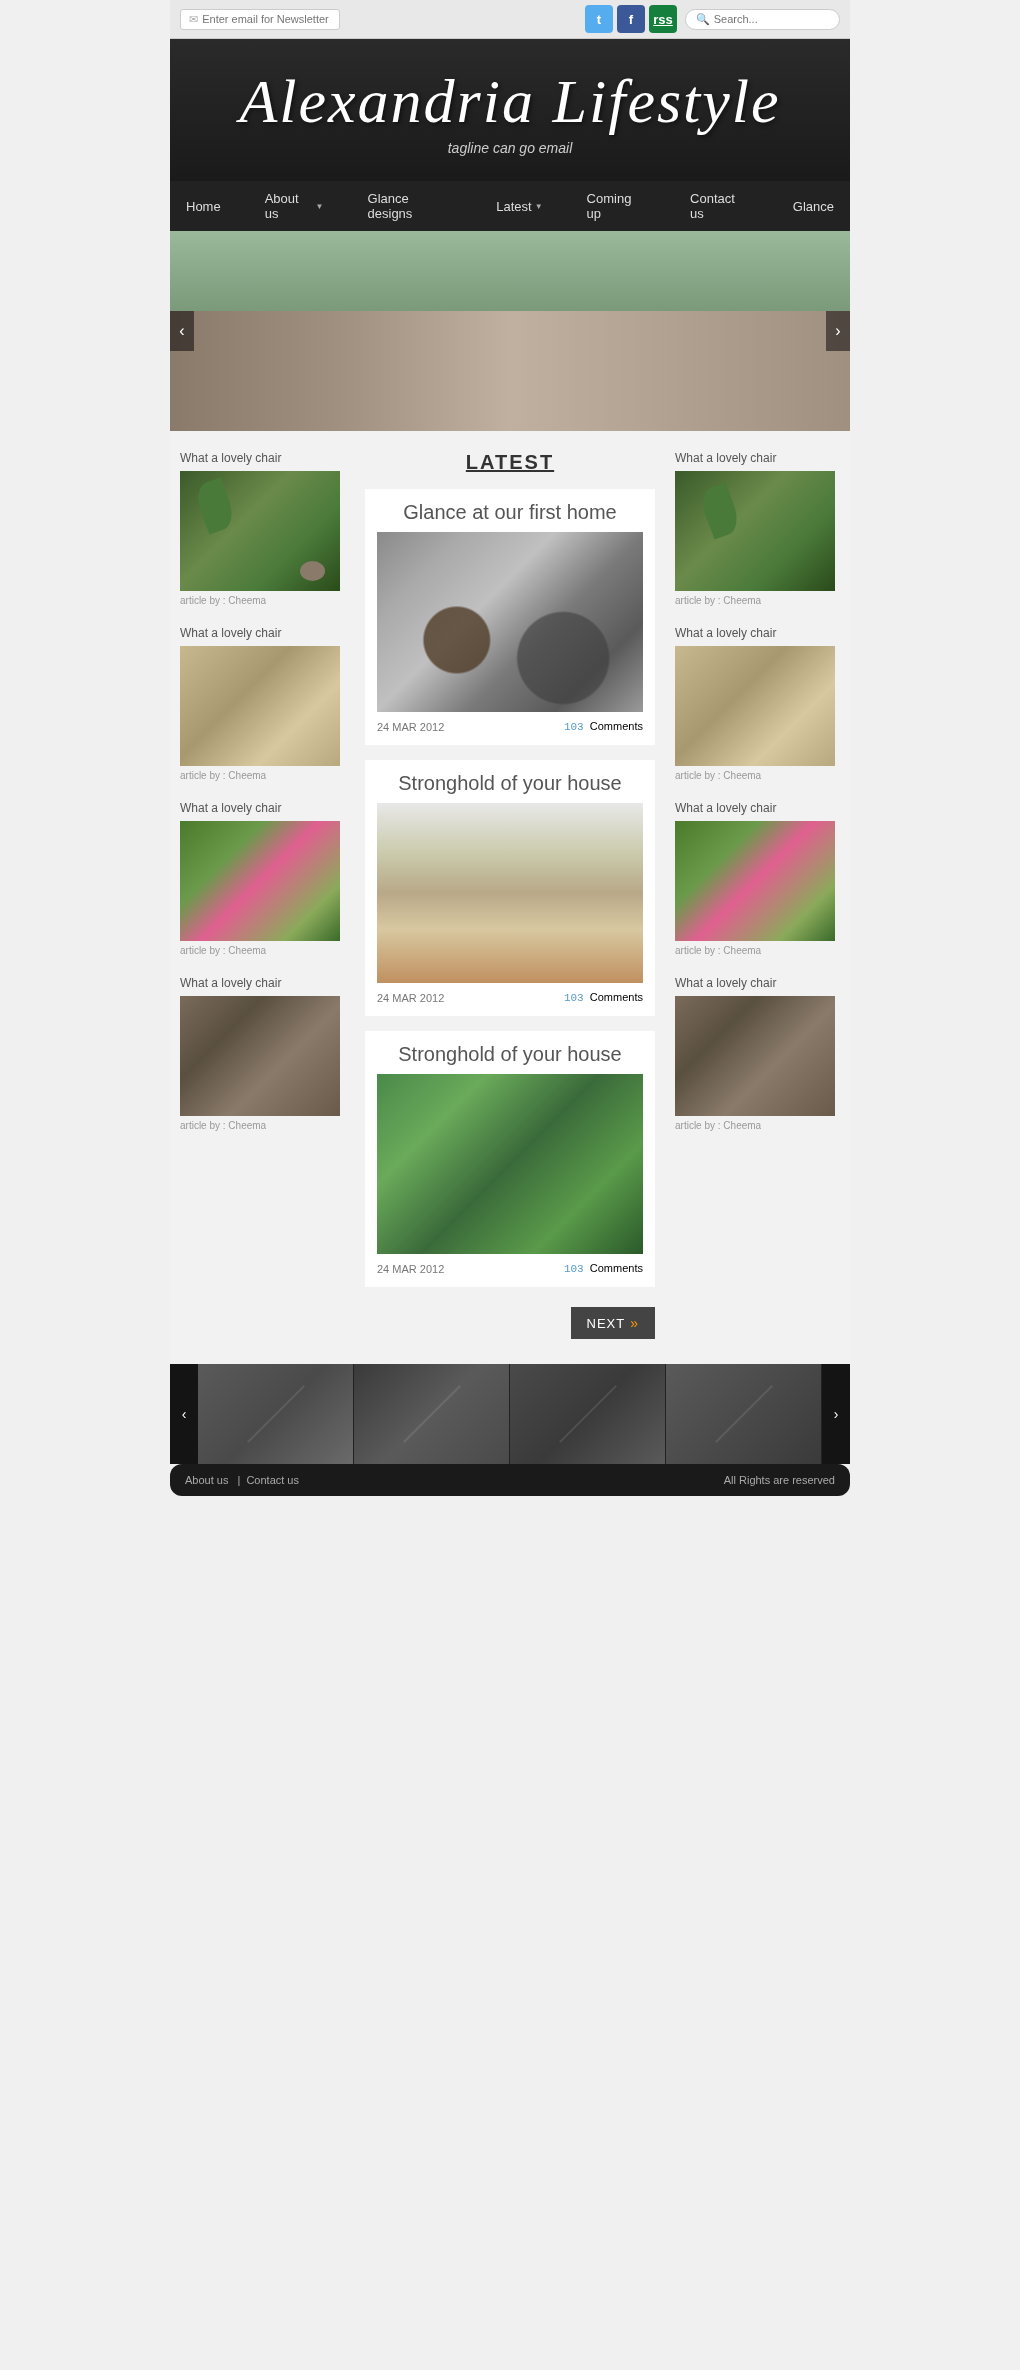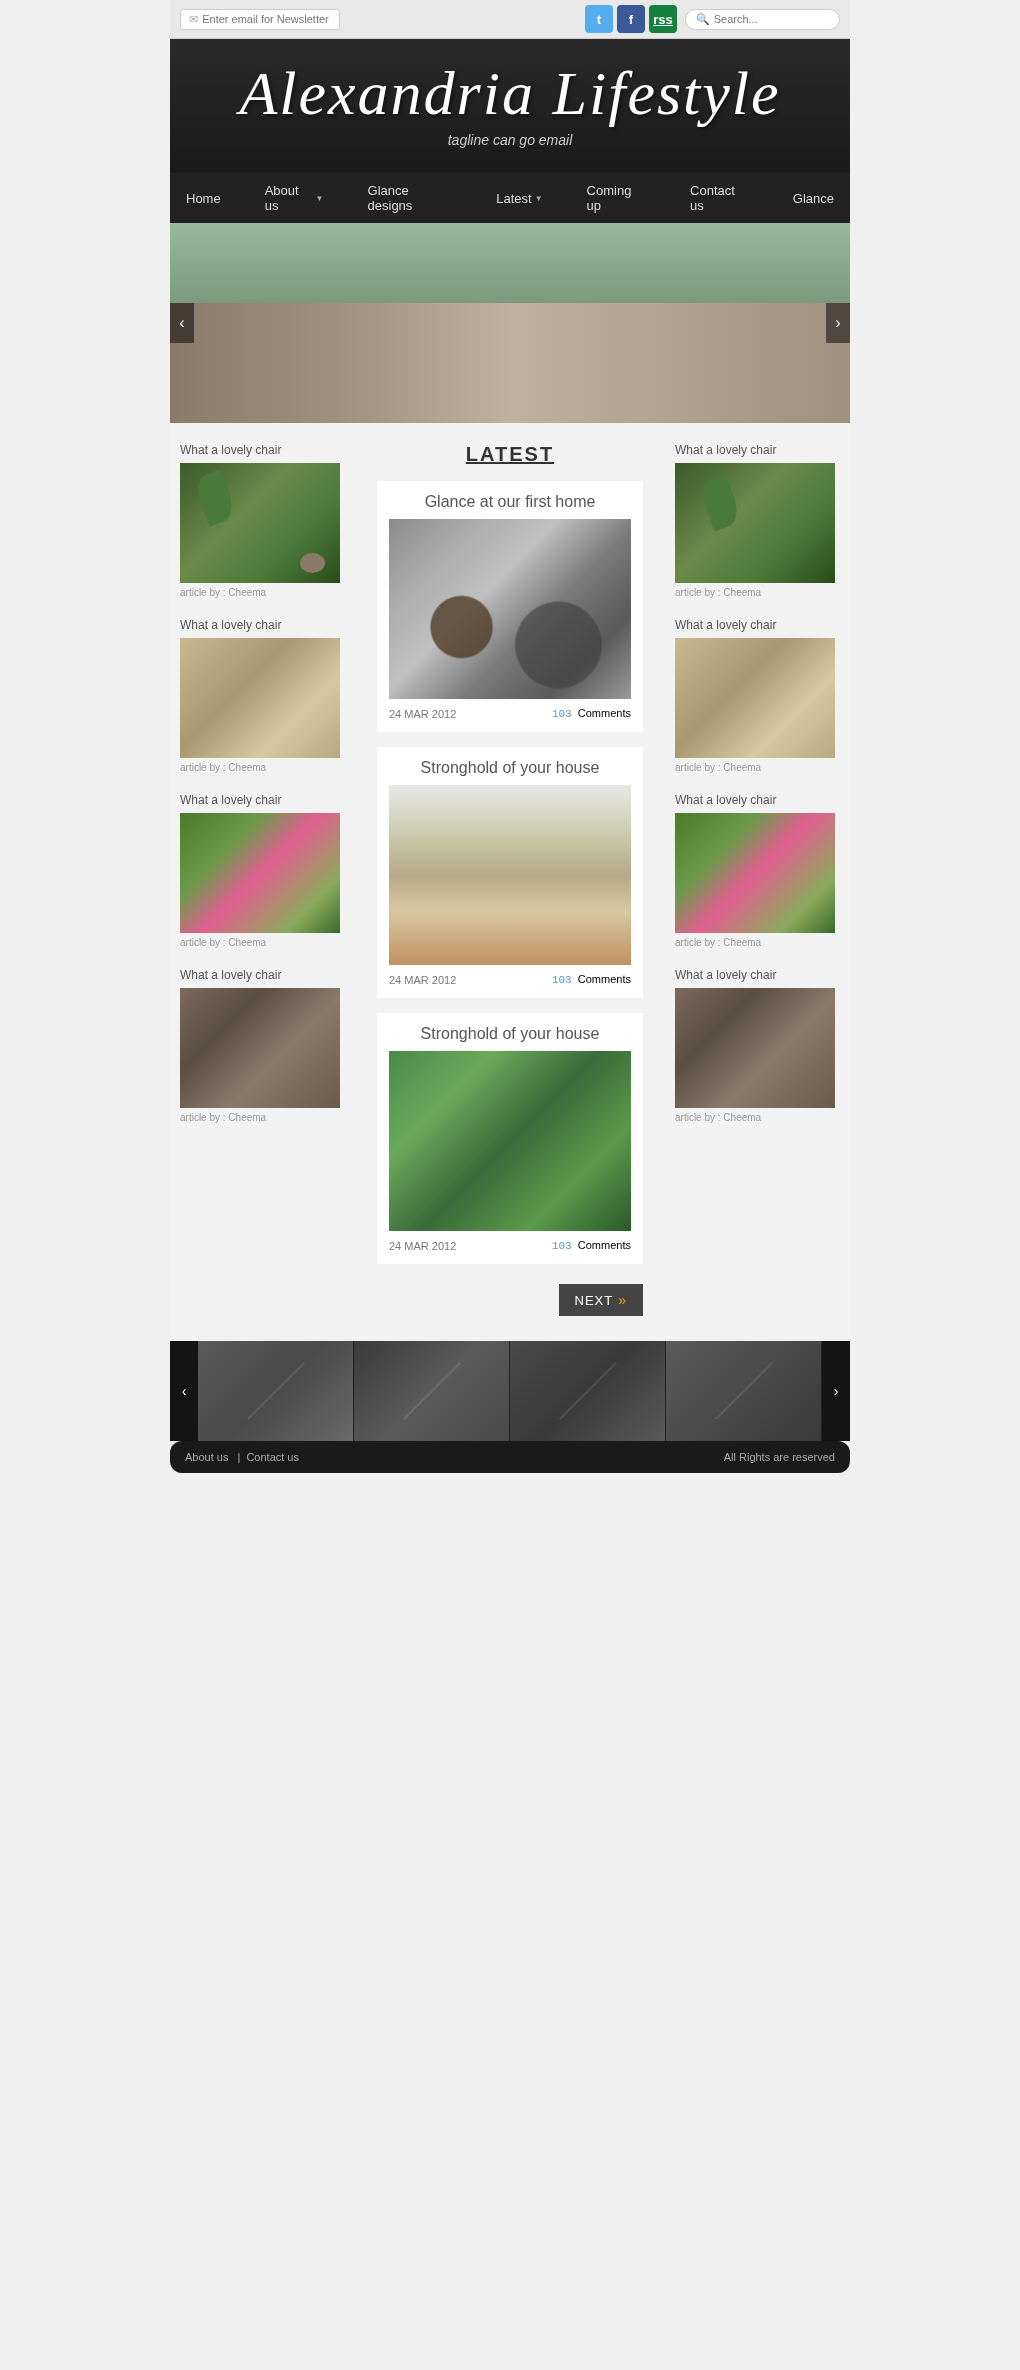--- a/index.html
+++ b/index.html
@@ -64,21 +64,21 @@
       outline: none;
       font-size: 11px;
       color: #999;
       background: transparent;
       width: 130px;
     }
 
     
     .site-header {
       background: linear-gradient(to bottom, #2a2a2a, #1a1a1a);
-      padding: 20px 30px 25px;
+      padding: 28px 30px 25px;
       text-align: center;
     }
     .site-title {
       font-family: 'Palatino Linotype', 'Book Antiqua', Palatino, serif;
       font-size: 62px;
       color: white;
       font-style: italic;
       font-weight: normal;
       text-shadow: 2px 2px 4px rgba(0,0,0,0.5);
       letter-spacing: 2px;
@@ -169,21 +169,21 @@
     .slider-arrow-left { left: 0; }
     .slider-arrow-right { right: 0; }
 
     
     .main-content {
       background: #f2f2f2;
       padding: 20px 0;
     }
     .content-wrapper {
       display: flex;
-      gap: 12px;
+      gap: 0;
       max-width: 680px;
       margin: 0 auto;
     }
 
     
     .sidebar-col {
       width: 185px;
       padding: 0 10px;
       flex-shrink: 0;
     }
@@ -242,21 +242,21 @@
       margin-bottom: 15px;
     }
 
     
     .article-card {
       background: white;
       margin-bottom: 15px;
       padding: 12px;
     }
     .article-title {
-      font-size: 16px;
+      font-size: 20px;
       color: #555;
       text-align: center;
       margin-bottom: 8px;
     }
     
     .article-img-1 {
       width: 100%;
       height: 180px;
       background: linear-gradient(135deg, #8a8a8a 0%, #aaaaaa 20%, #c0c0c0 40%, #7a7a7a 60%, #5a5a5a 80%, #9a9a9a 100%);
       position: relative;

